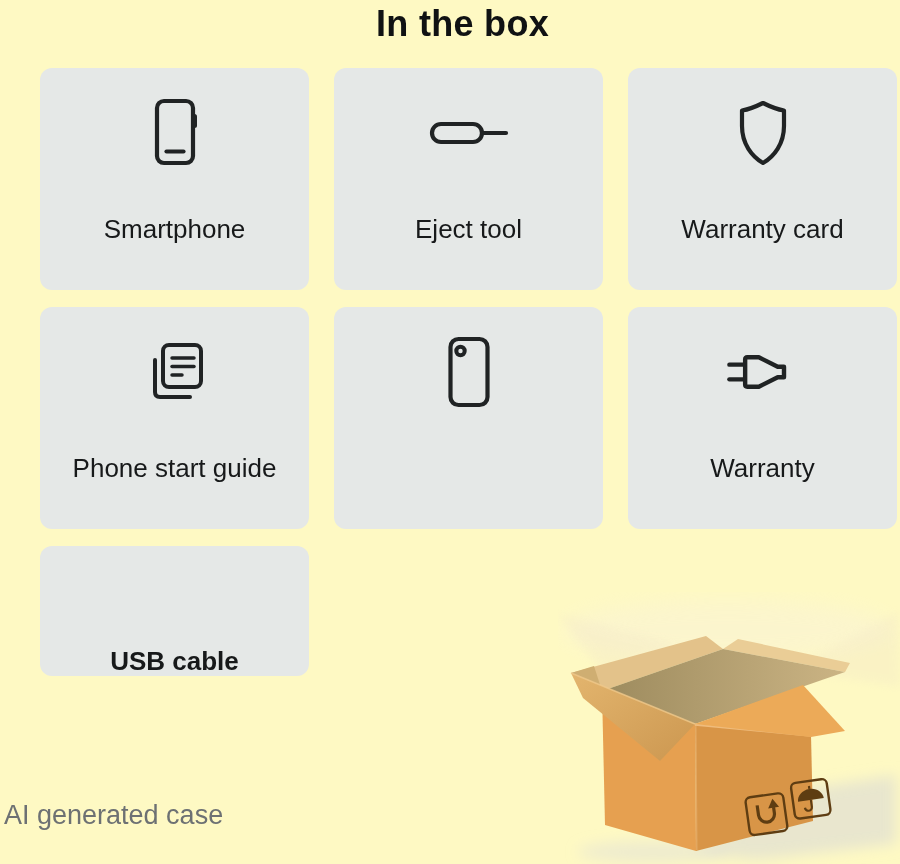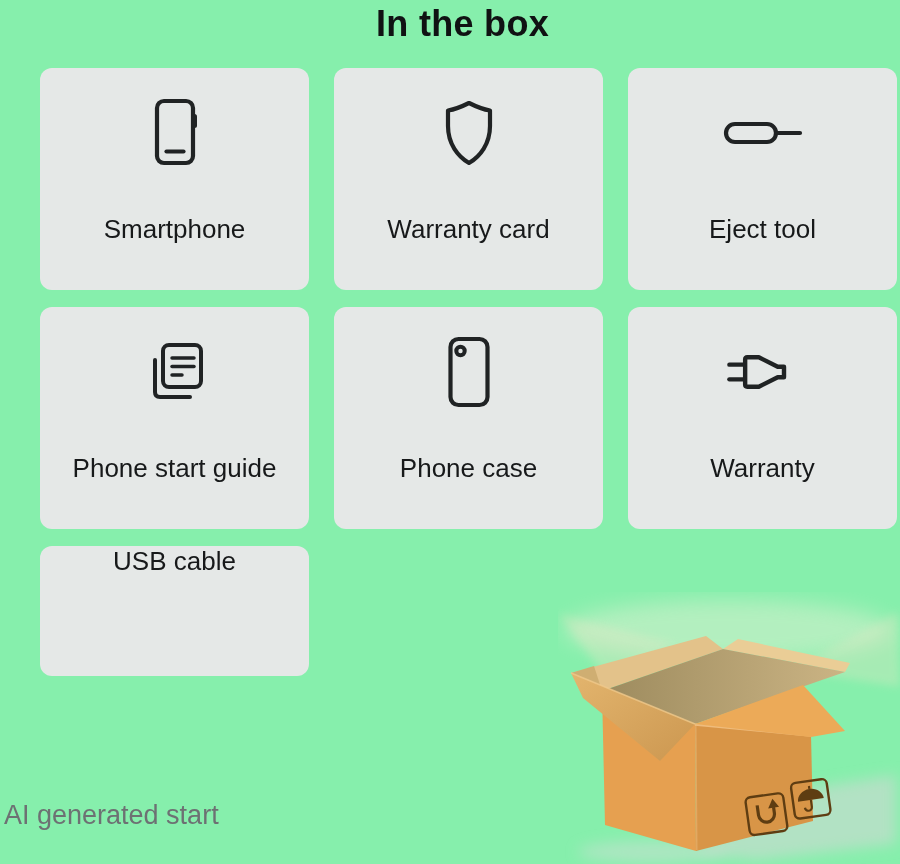--- a/index.html
+++ b/index.html
@@ -1,17 +1,17 @@
 <!DOCTYPE html>
 <html><head>
 <meta charset="utf-8">
 <style>
   html,body{margin:0;padding:0;background:#ffffff;}
   body{width:900px;height:864px;overflow:hidden;font-family:"Liberation Sans","DejaVu Sans",sans-serif;}
-  .page{position:relative;width:900px;height:864px;background:#86efac;}
+  .page{position:relative;width:900px;height:864px;background:#fef9c3;}
 
   .title{
     margin:0 3px 0 28px;
     padding-top:3px;
     height:37px;
     text-align:center;
     font-size:36px;
     font-weight:700;
     letter-spacing:.3px;
     color:#101213;
@@ -42,21 +42,22 @@
     justify-content:center;
   }
   .card .label{
     margin-top:43px;
     font-size:26px;
     line-height:30px;
     color:#17191a;
   }
   .card.short{
     padding-top:0;
-    justify-content:flex-start;
+    justify-content:flex-end;
+    font-weight:bold;
   }
   .card.short .label{margin-top:0;}
 
   .icon-box svg{stroke:#202324;fill:none;stroke-linecap:round;stroke-linejoin:round;}
 
   .footer-note{
     position:absolute;
     left:4px;
     top:799px;
     font-size:27px;
@@ -88,35 +89,35 @@
           <rect x="18" y="4" width="36" height="62" rx="7" stroke-width="4.2"></rect>
           <rect x="53" y="17" width="5" height="14" rx="2.5" fill="#202324" stroke="none"></rect>
           <line x1="27.5" y1="54.5" x2="44.5" y2="54.5" stroke-width="4.2"></line>
         </svg>
       </div>
       <div class="label">Smartphone</div>
     </div>
 
     <div class="card">
       <div class="icon-box">
-        <svg width="52" height="68" viewBox="0 0 52 68">
-          <path d="M26,4 C19,7.5 11,10.5 5,11.5 L5,27 C5,45 15,57.5 26,64 C37,57.5 47,45 47,27 L47,11.5 C41,10.5 33,7.5 26,4 Z" stroke-width="4.2"></path>
-        </svg>
-      </div>
-      <div class="label">Warranty card</div>
-    </div>
-
-    <div class="card">
-      <div class="icon-box">
         <svg width="80" height="40" viewBox="0 0 80 40">
           <rect x="3" y="11" width="50" height="18" rx="9" stroke-width="4.2"></rect>
           <line x1="53" y1="20" x2="77" y2="20" stroke-width="4.2"></line>
         </svg>
       </div>
       <div class="label">Eject tool</div>
+    </div>
+
+    <div class="card">
+      <div class="icon-box">
+        <svg width="52" height="68" viewBox="0 0 52 68">
+          <path d="M26,4 C19,7.5 11,10.5 5,11.5 L5,27 C5,45 15,57.5 26,64 C37,57.5 47,45 47,27 L47,11.5 C41,10.5 33,7.5 26,4 Z" stroke-width="4.2"></path>
+        </svg>
+      </div>
+      <div class="label">Warranty card</div>
     </div>
 
     <div class="card">
       <div class="icon-box">
         <svg width="64" height="64" viewBox="0 0 64 64">
           <path d="M12,20 V52 Q12,57 17,57 H47" stroke-width="4"></path>
           <rect x="20" y="5" width="38" height="42" rx="6" stroke-width="4"></rect>
           <line x1="29" y1="18" x2="51" y2="18" stroke-width="3.5"></line>
           <line x1="29" y1="26.5" x2="51" y2="26.5" stroke-width="3.5"></line>
           <line x1="29" y1="35" x2="39" y2="35" stroke-width="3.5"></line>
@@ -125,41 +126,40 @@
       <div class="label">Phone start guide</div>
     </div>
 
     <div class="card">
       <div class="icon-box">
         <svg width="72" height="72" viewBox="0 0 72 72">
           <rect x="17.5" y="3" width="37" height="66" rx="8" stroke-width="4.2"></rect>
           <circle cx="27.5" cy="15" r="4.2" stroke-width="4"></circle>
         </svg>
       </div>
-      <div class="label">Phone case</div>
     </div>
 
     <div class="card">
       <div class="icon-box">
         <svg width="72" height="42" viewBox="0 0 68 40">
           <line x1="2" y1="13" x2="15" y2="13" stroke-width="4.2"></line>
           <line x1="2" y1="27" x2="15" y2="27" stroke-width="4.2"></line>
           <path d="M19,6 H30 L48,15 H54 V25 H48 L30,34 H19 Q17,34 17,32 V8 Q17,6 19,6 Z" stroke-width="4.2"></path>
         </svg>
       </div>
       <div class="label">Warranty</div>
     </div>
 
     <div class="card short">
       <div class="label">USB cable</div>
     </div>
 
   </div>
 
-  <div class="footer-note">AI generated start</div>
+  <div class="footer-note">AI generated case</div>
 
   <svg class="box-art" viewBox="0 0 342 272">
     <defs>
       <linearGradient id="intG" x1="0" y1="0" x2="1" y2="0">
         <stop offset="0" stop-color="#9d8b5e"></stop>
           <stop offset="1" stop-color="#cbb484"></stop>
       </linearGradient>
       <linearGradient id="flapG" x1="0" y1="0" x2="1" y2="1">
         <stop offset="0" stop-color="#e3b56e"></stop>
           <stop offset="1" stop-color="#cc9750"></stop>

